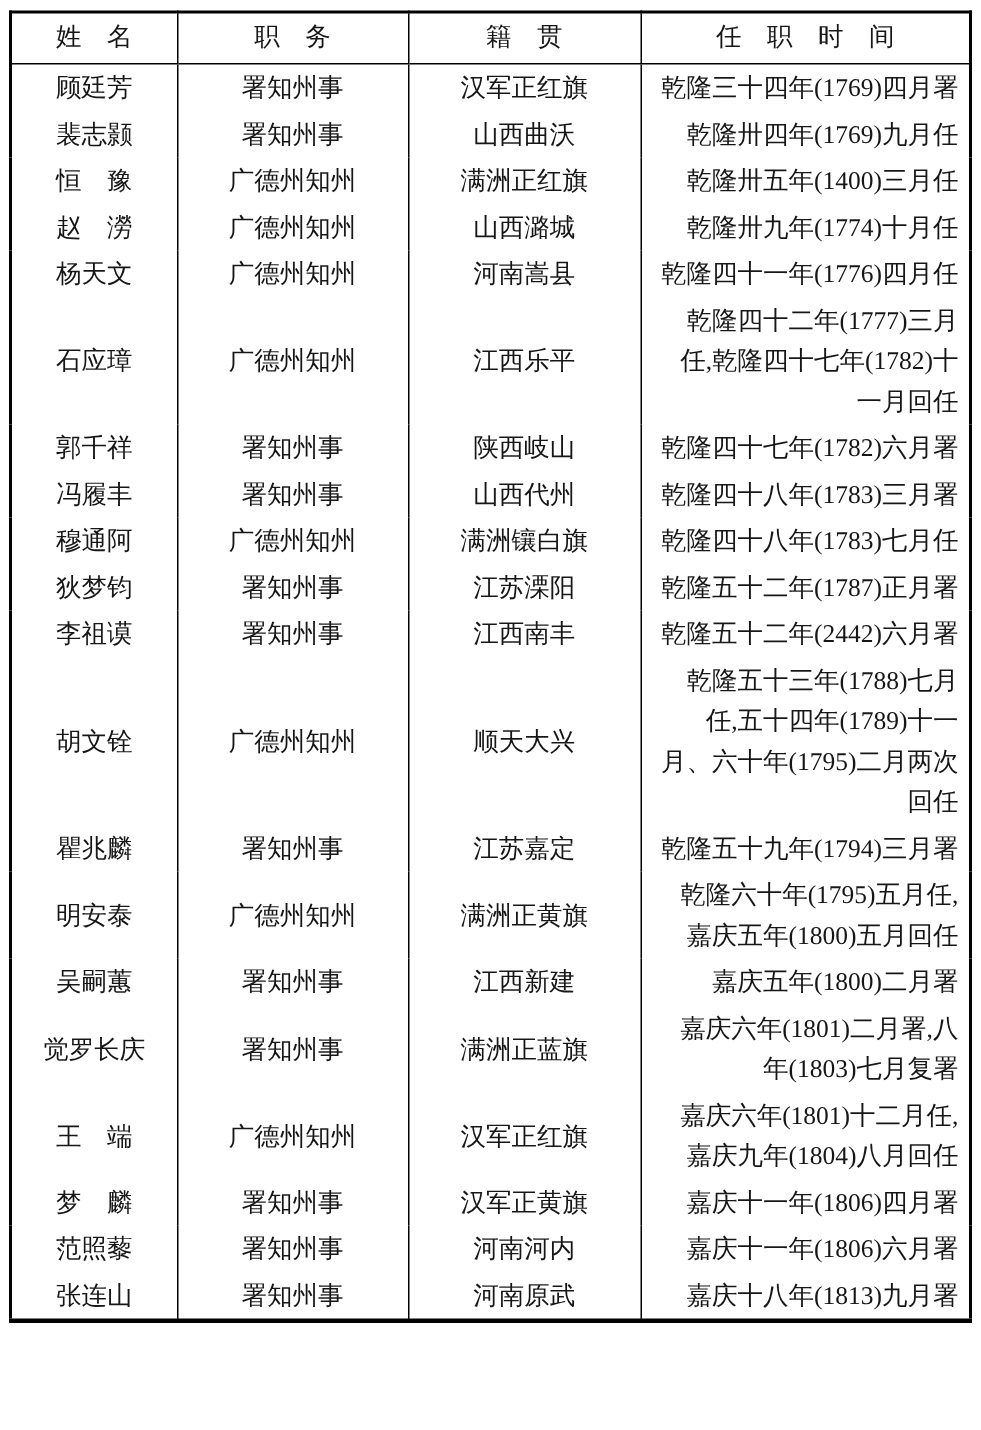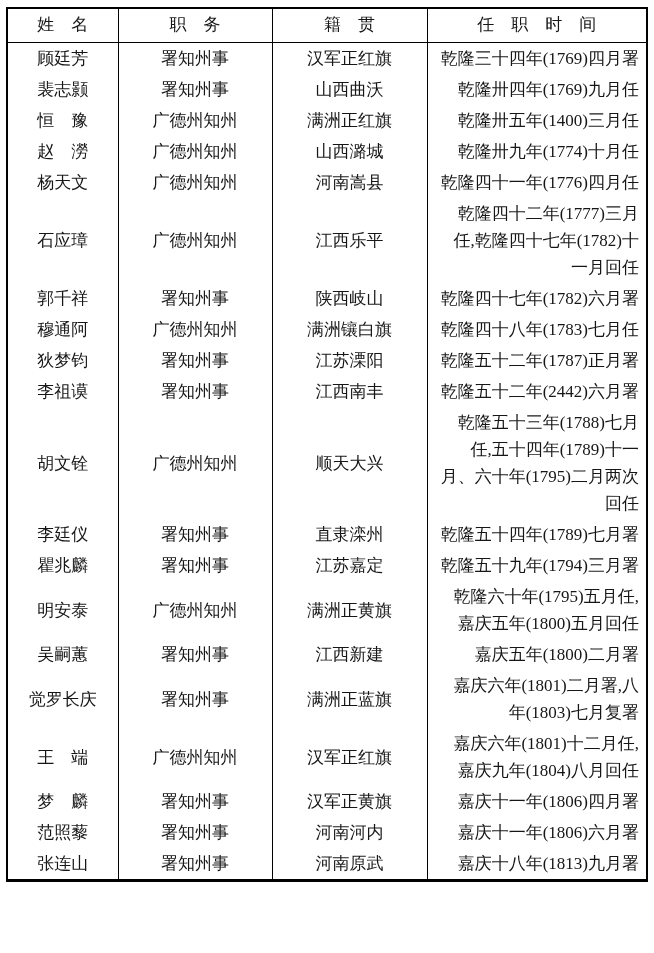--- a/index.html
+++ b/index.html
@@ -120,20 +120,26 @@
             <td class="col-origin">江西乐平</td>
             <td class="col-tenure">乾隆四十二年(1777)三月任,乾隆四十七年(1782)十一月回任</td>
           </tr>
           <tr>
             <td class="col-name">郭千祥</td>
             <td class="col-position">署知州事</td>
             <td class="col-origin">陕西岐山</td>
             <td class="col-tenure">乾隆四十七年(1782)六月署</td>
           </tr>
           <tr>
+            <td class="col-name">冯履丰</td>
+            <td class="col-position">署知州事</td>
+            <td class="col-origin">山西代州</td>
+            <td class="col-tenure">乾隆四十八年(1783)三月署</td>
+          </tr>
+          <tr>
             <td class="col-name">穆通阿</td>
             <td class="col-position">广德州知州</td>
             <td class="col-origin">满洲镶白旗</td>
             <td class="col-tenure">乾隆四十八年(1783)七月任</td>
           </tr>
           <tr>
             <td class="col-name">狄梦钧</td>
             <td class="col-position">署知州事</td>
             <td class="col-origin">江苏溧阳</td>
             <td class="col-tenure">乾隆五十二年(1787)正月署</td>
@@ -142,26 +148,20 @@
             <td class="col-name">李祖谟</td>
             <td class="col-position">署知州事</td>
             <td class="col-origin">江西南丰</td>
             <td class="col-tenure">乾隆五十二年(2442)六月署</td>
           </tr>
           <tr>
             <td class="col-name">胡文铨</td>
             <td class="col-position">广德州知州</td>
             <td class="col-origin">顺天大兴</td>
             <td class="col-tenure">乾隆五十三年(1788)七月任,五十四年(1789)十一月、六十年(1795)二月两次回任</td>
-          </tr>
-          <tr>
-            <td class="col-name">李廷仪</td>
-            <td class="col-position">署知州事</td>
-            <td class="col-origin">直隶滦州</td>
-            <td class="col-tenure">乾隆五十四年(1789)七月署</td>
           </tr>
           <tr>
             <td class="col-name">瞿兆麟</td>
             <td class="col-position">署知州事</td>
             <td class="col-origin">江苏嘉定</td>
             <td class="col-tenure">乾隆五十九年(1794)三月署</td>
           </tr>
           <tr>
             <td class="col-name">明安泰</td>
             <td class="col-position">广德州知州</td>

